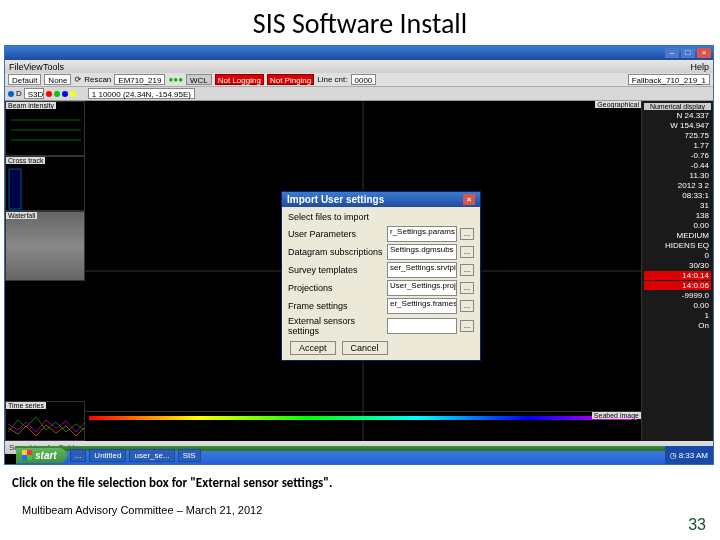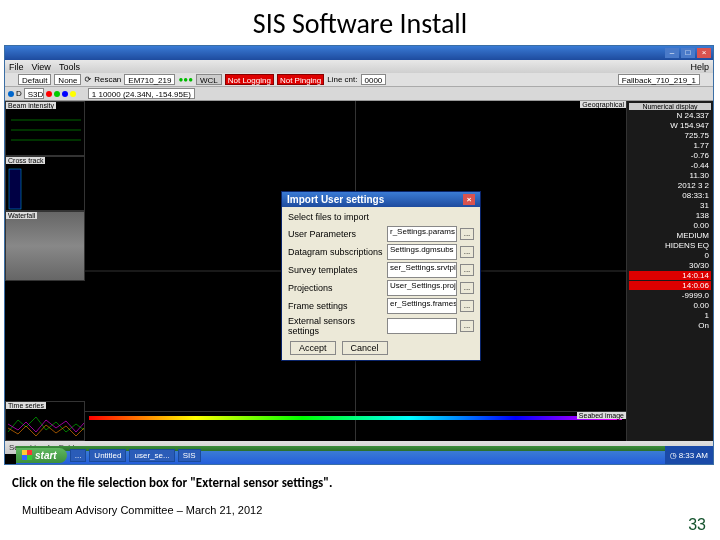--- a/index.html
+++ b/index.html
@@ -3,39 +3,39 @@
 <meta charset="utf-8">
 <style>
   * { box-sizing: border-box; margin:0; padding:0; }
   html,body { width:720px; height:540px; font-family: Tahoma, Arial, sans-serif; overflow:hidden; background:#fff; }
   .slide-title { font-size:28px; font-weight:400; text-align:center; padding:6px 0 4px; font-family: Calibri, Arial, sans-serif; }
   .app-window { position:relative; margin:0 4px; width:710px; height:420px; border:1px solid #3a6ea5; background:#000; }
   .titlebar { height:14px; background:linear-gradient(#3a7bd5,#1e4b9e); display:flex; align-items:center; justify-content:flex-end; padding:0 2px; }
   .win-ctrl { width:14px; height:10px; margin-left:2px; font-size:8px; line-height:10px; text-align:center; color:#fff; }
   .win-close { background:#d9534f; }
   .win-min, .win-max { background:#4a7ac9; }
-  .menubar { height:13px; background:linear-gradient(#e8e8e8,#cfcfcf); font-size:9px; color:#000; display:flex; align-items:center; padding:0 4px; gap:8px; }
+  .menubar { height:13px; background:linear-gradient(#e8e8e8,#cfcfcf); font-size:9px; color:#000; display:flex; align-items:center; padding:0 4px; gap:0; }
   .menubar span:last-child { margin-left:auto; }
-  .toolbar1 { height:14px; background:#e0e0e0; border-bottom:1px solid #aaa; display:flex; align-items:center; font-size:8px; color:#000; gap:3px; padding:0 13px; }
+  .toolbar1 { height:14px; background:#e0e0e0; border-bottom:1px solid #aaa; display:flex; align-items:center; font-size:8px; color:#000; gap:3px; padding:0 3px; }
   .tb-box { background:#fff; border:1px solid #888; padding:0 3px; height:11px; line-height:11px; }
   .tb-red { background:#d00; color:#fff; border:1px solid #800; padding:0 2px; height:11px; line-height:11px; }
   .tb-green { color:#0b0; font-weight:bold; }
   .toolbar2 { height:14px; background:#d8d8d8; border-bottom:1px solid #999; display:flex; align-items:center; font-size:8px; gap:2px; padding:0 3px; }
   .icon-dot { width:6px; height:6px; border-radius:50%; display:inline-block; }
   .main-area { position:relative; height:340px; background:#000; display:flex; }
   .left-col { width:80px; display:flex; flex-direction:column; }
   .panel { border:1px solid #333; position:relative; }
   .panel-label { position:absolute; top:0; left:0; background:#ddd; font-size:7px; color:#000; padding:0 2px; z-index:2; }
   .intensity { height:55px; background:#000; }
   .intensity svg line { stroke:#0c0; stroke-width:0.5; }
   .crosstrack { height:55px; background:#000; }
   .waterfall { height:70px; background:linear-gradient(#666,#888,#666); }
   .center-col { flex:1; background:#000; position:relative; }
   .center-grid line { stroke:#666; stroke-width:0.5; }
-  .right-col { width:87px; background:#1a1a1a; border-left:1px solid #333; font-size:8px; color:#fff; padding:2px; display:flex; flex-direction:column; gap:1px; }
+  .right-col { width:72px; background:#1a1a1a; border-left:1px solid #333; font-size:8px; color:#fff; padding:2px; display:flex; flex-direction:column; gap:1px; }
   .right-col .hdr { background:#ccc; color:#000; text-align:center; font-size:7px; }
   .right-col .val { text-align:right; padding-right:2px; }
   .right-col .val-red { background:#d00; }
   .timeseries { width:80px; height:40px; border:1px solid #333; position:relative; background:#000; }
   .gradient-bar { flex:1; height:4px; margin:4px; background:linear-gradient(90deg,#f00,#ff0,#0f0,#0ff,#00f,#f0f); }
   .statusbar { height:13px; background:linear-gradient(#e0e0e0,#c8c8c8); font-size:8px; color:#333; display:flex; align-items:center; padding:0 4px; }
   .taskbar { position:absolute; bottom:0; left:11px; right:0; height:18px; background:linear-gradient(#3c8f3c,#2a6b2a 30%,#3a7bd5 30%,#245edb); display:flex; align-items:center; }
   .start-btn { background:linear-gradient(#5fb85f,#3c8f3c); color:#fff; font-size:10px; font-style:italic; font-weight:bold; padding:2px 10px 2px 6px; border-radius:0 8px 8px 0; display:flex; align-items:center; gap:3px; }
   .task-item { font-size:8px; color:#fff; background:#2a5cb8; border:1px solid #1a4a9a; margin-left:3px; padding:1px 4px; height:13px; display:flex; align-items:center; gap:2px; }
   .tray { margin-left:auto; background:#1a4aa8; color:#fff; font-size:8px; padding:2px 5px; height:100%; display:flex; align-items:center; gap:2px; }

